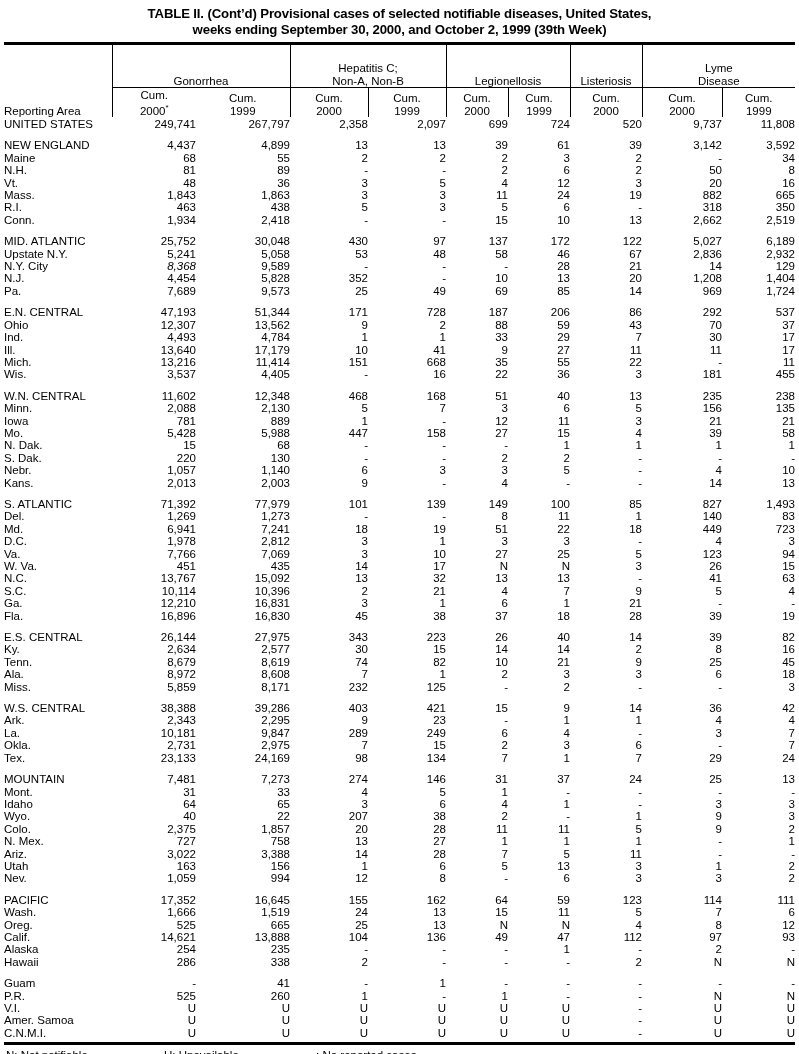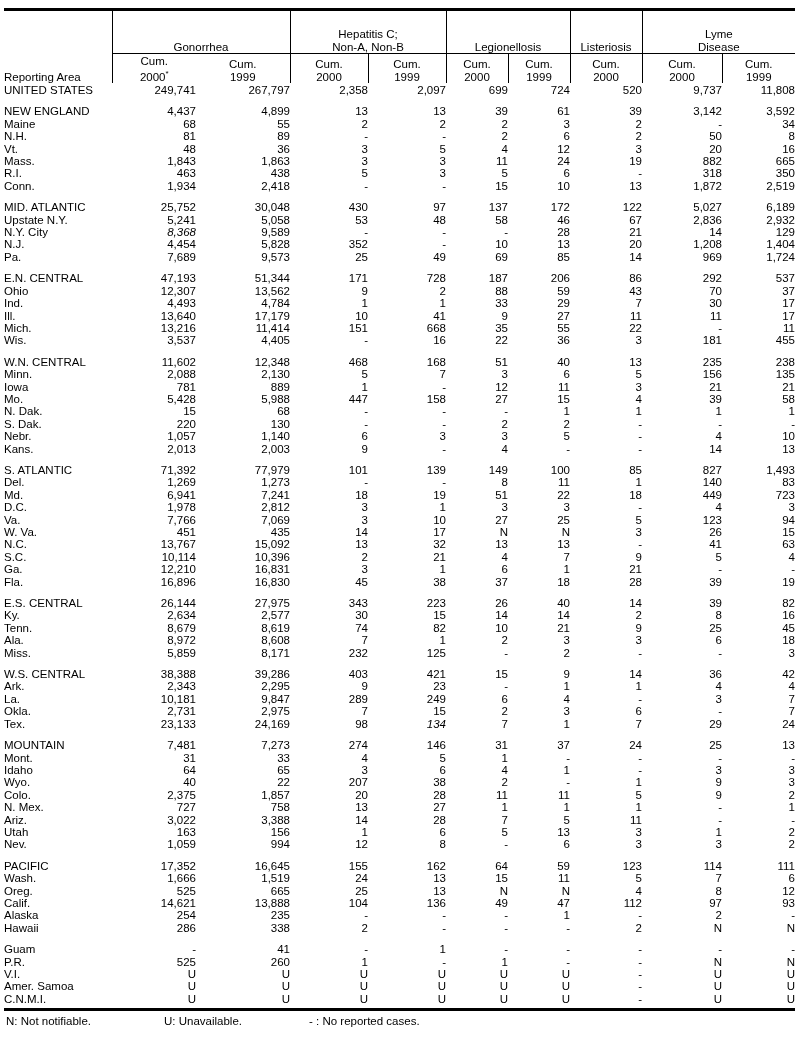--- a/index.html
+++ b/index.html
@@ -113,20 +113,22 @@
   .fn1 { left: 2px; }
   .fn2 { left: 160px; }
   .fn3 { left: 305px; }
 </style>
 </head>
 <body>
 
 <div class="page">
 
   <div class="title">
+    <span>TABLE II. (Cont’d) Provisional cases of selected notifiable diseases, United States,</span>
+    <span class="l2">weeks ending September 30, 2000, and October 2, 1999 (39th Week)</span>
   </div>
 
   <table class="tbl">
     <colgroup>
       <col style="width:108px">
       <col style="width:84px">
         <col style="width:94px">
       <col style="width:78px">
         <col style="width:78px">
       <col style="width:62px">
@@ -287,21 +289,21 @@
         </tr>
         <tr class="">
           <td class="area">Conn.</td>
           <td class="num vl" style="border-left: none;">1,934</td>
           <td class="num">2,418</td>
           <td class="num vl" style="border-left: none;">-</td>
           <td class="num vl" style="border-left: none;">-</td>
           <td class="num vl" style="border-left: none;">15</td>
           <td class="num vl" style="border-left: none;">10</td>
           <td class="num vl" style="border-left: none;">13</td>
-          <td class="num vl" style="border-left: none;">1,872</td>
+          <td class="num vl" style="border-left: none;">2,662</td>
           <td class="num vl" style="border-left: none;">2,519</td>
         </tr>
         <tr class="spacer">
           <td colspan="10">&nbsp;</td>
         </tr>
         <tr class="">
           <td class="area">MID. ATLANTIC</td>
           <td class="num vl" style="border-left: none;">25,752</td>
           <td class="num">30,048</td>
           <td class="num vl" style="border-left: none;">430</td>
@@ -769,21 +771,21 @@
           <td class="num vl" style="border-left: none;">3</td>
           <td class="num vl" style="border-left: none;">6</td>
           <td class="num vl" style="border-left: none;">-</td>
           <td class="num vl" style="border-left: none;">7</td>
         </tr>
         <tr class="">
           <td class="area">Tex.</td>
           <td class="num vl" style="border-left: none;">23,133</td>
           <td class="num">24,169</td>
           <td class="num vl" style="border-left: none;">98</td>
-          <td class="num vl" style="border-left: none; font-style: italic;">134</td>
+          <td class="num vl" style="border-left: none;">134</td>
           <td class="num vl" style="border-left: none;">7</td>
           <td class="num vl" style="border-left: none;">1</td>
           <td class="num vl" style="border-left: none;">7</td>
           <td class="num vl" style="border-left: none;">29</td>
           <td class="num vl" style="border-left: none;">24</td>
         </tr>
         <tr class="spacer">
           <td colspan="10">&nbsp;</td>
         </tr>
         <tr class="">

